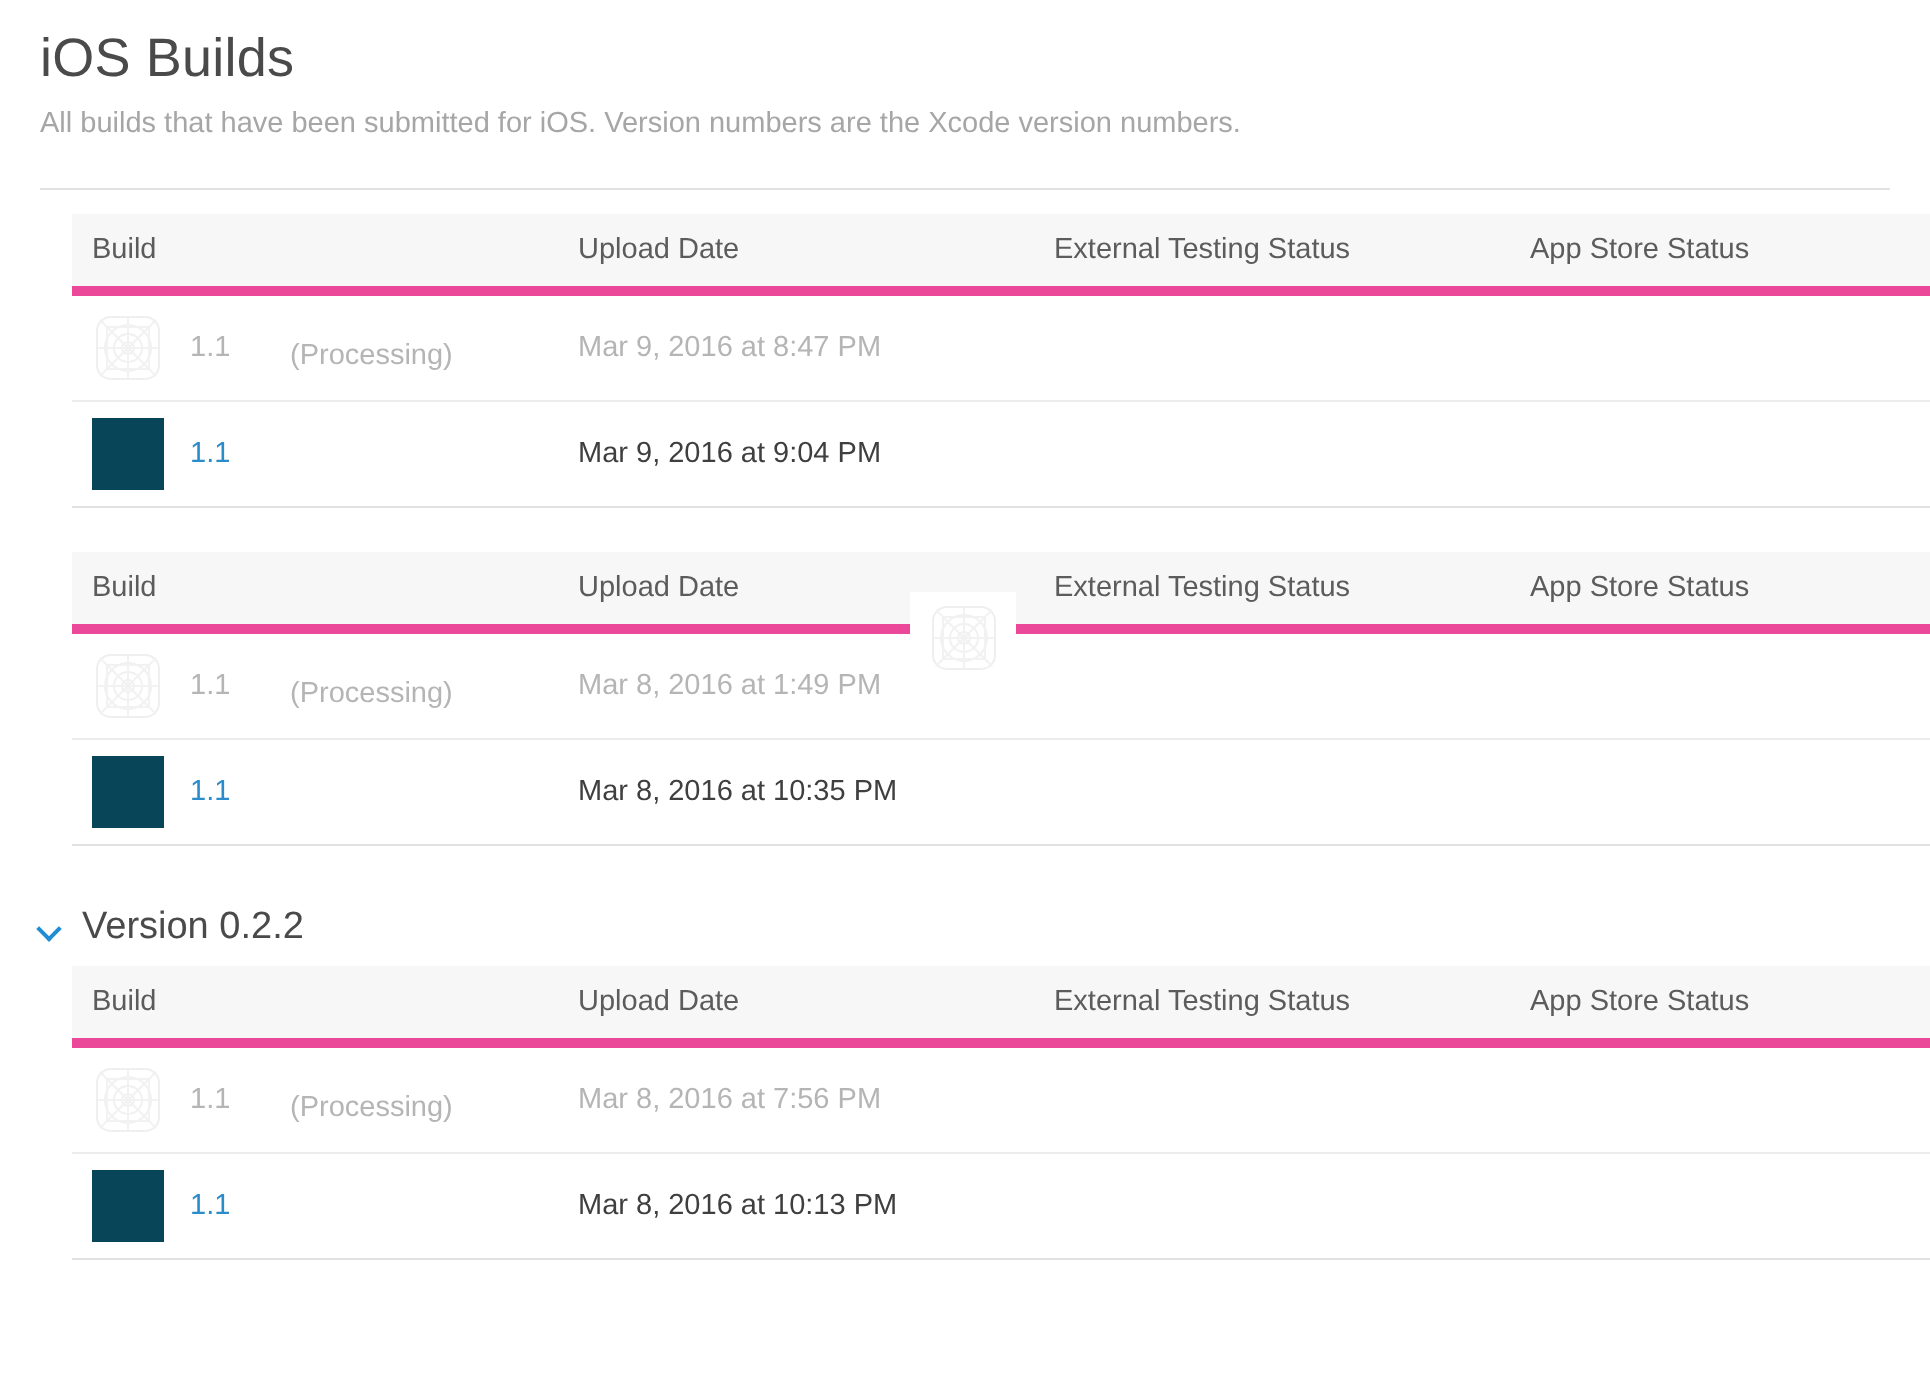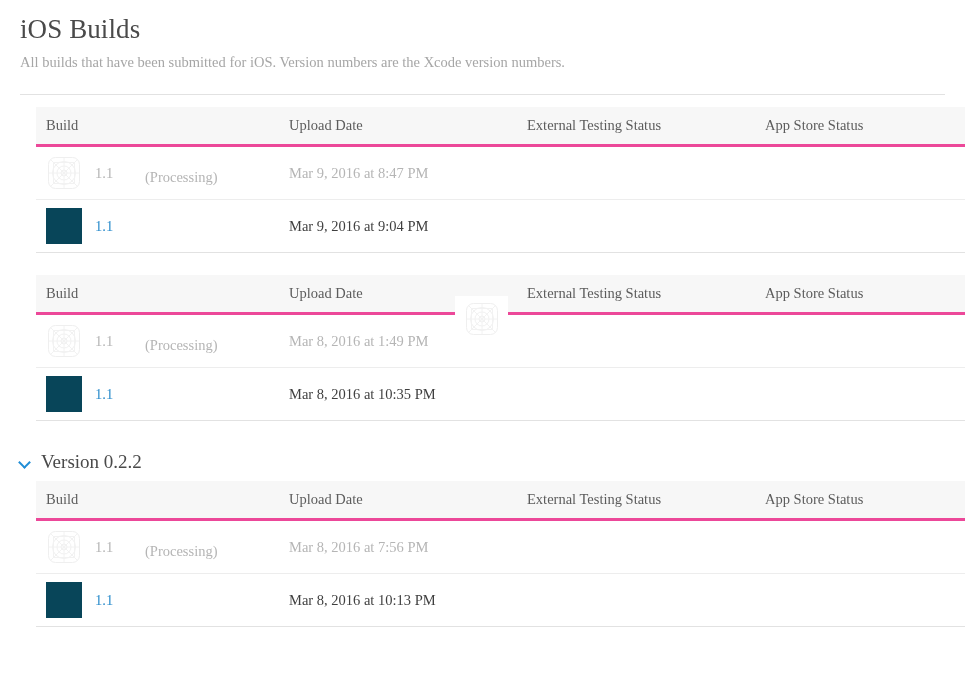--- a/index.html
+++ b/index.html
@@ -15,21 +15,20 @@
     -webkit-font-smoothing: antialiased;
     color: #333333;
     position: relative;
   }
 
   .page {
     position: relative;
     width: 965px;
     height: 576px;
     box-sizing: border-box;
-    font-family: Liberation Serif, serif;
   }
 
   
   .page-header {
     padding: 12px 20px 0 20px;
   }
   .page-title {
     font-size: 27px;
     font-weight: 400;
     color: #4a4a4a;
@@ -101,21 +100,21 @@
   .builds-table thead th {
     background: #f7f7f7;
     text-align: left;
     font-weight: 400;
     font-size: 14.5px;
     color: #5c5c5c;
     padding: 10px 0 10px 0;
     height: 32px;
     box-sizing: border-box;
     vertical-align: middle;
-    border-bottom: 3px solid #ec4899;
+    border-bottom: 5px solid #ec4899;
   }
   .builds-table thead th.col-build { padding-left: 10px; }
 
   .col-build  { width: 253px; }
   .col-date   { width: 238px; }
   .col-ext    { width: 238px; margin-left: 8px; }
   .col-store  { width: auto; }
 
   .builds-table tbody td {
     border-bottom: 1px solid #ededed;

